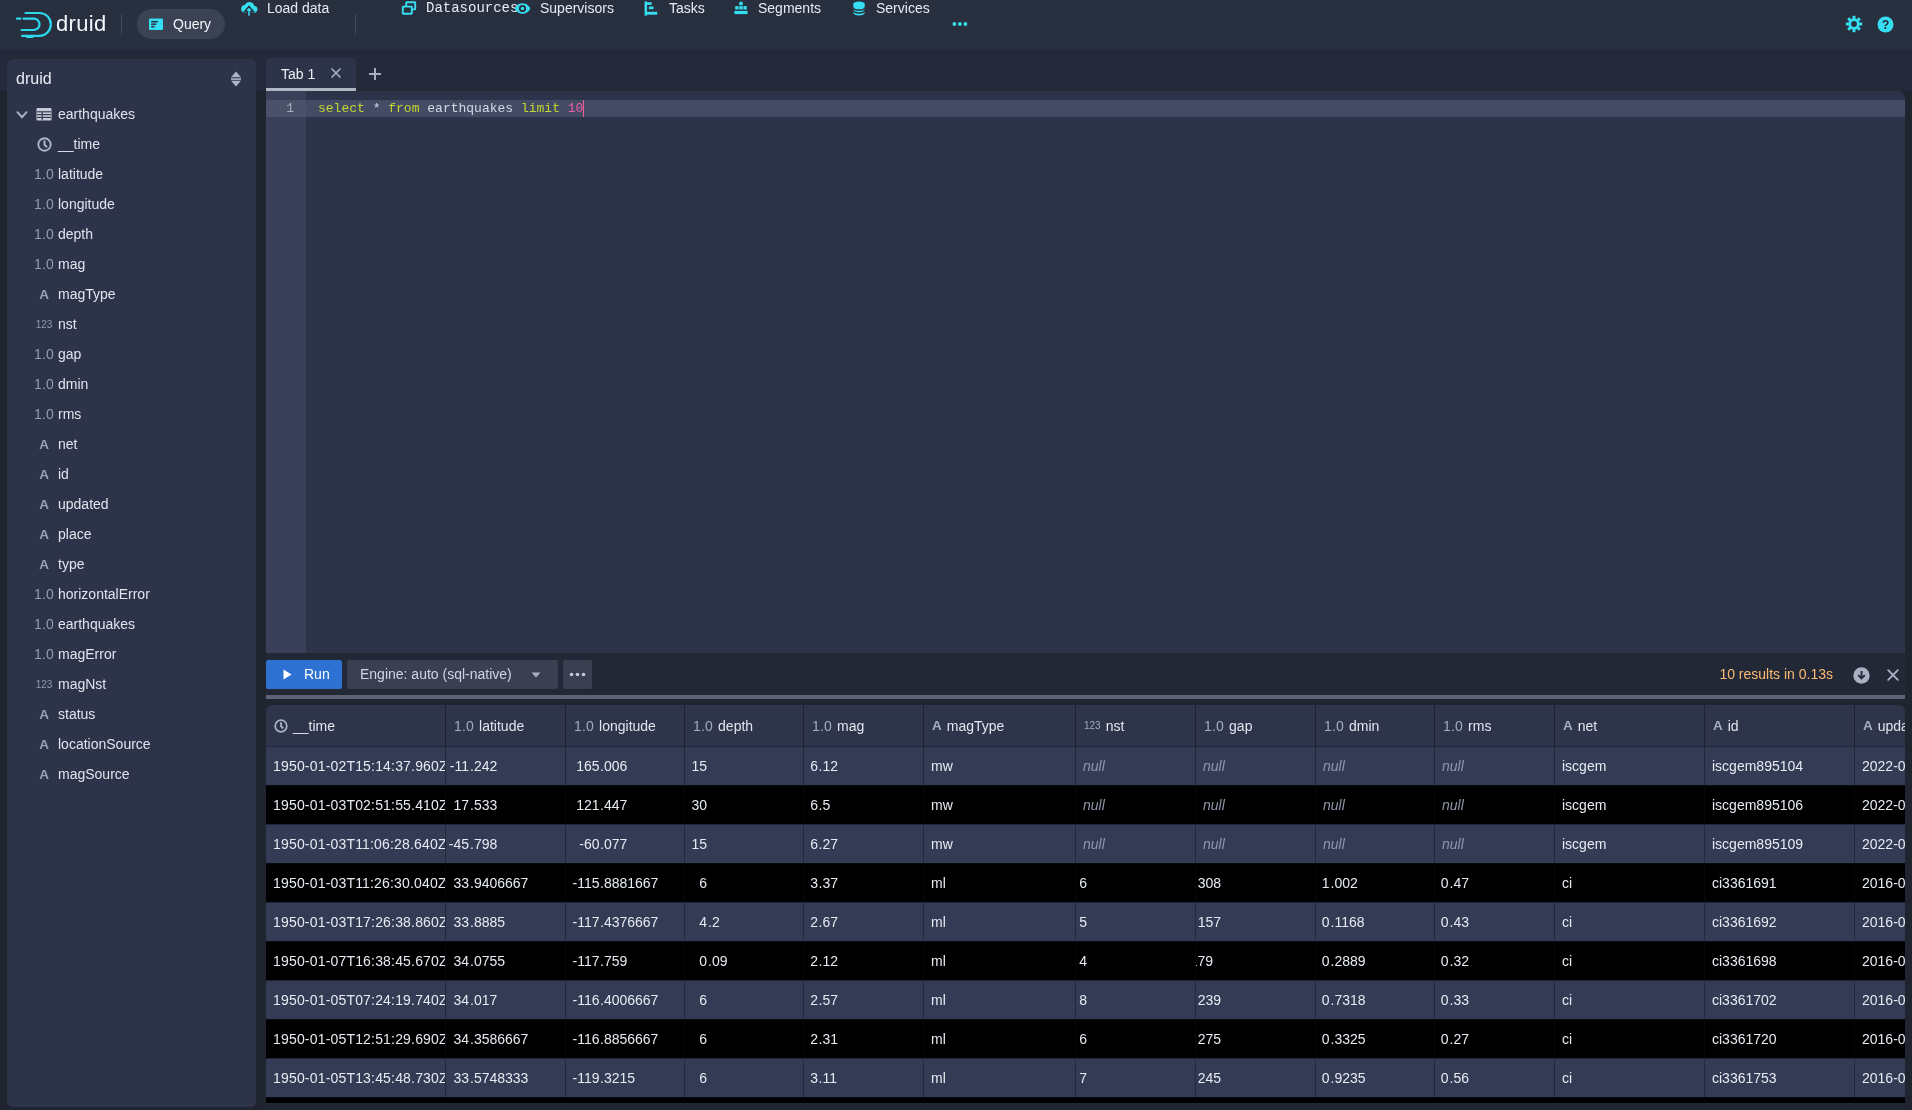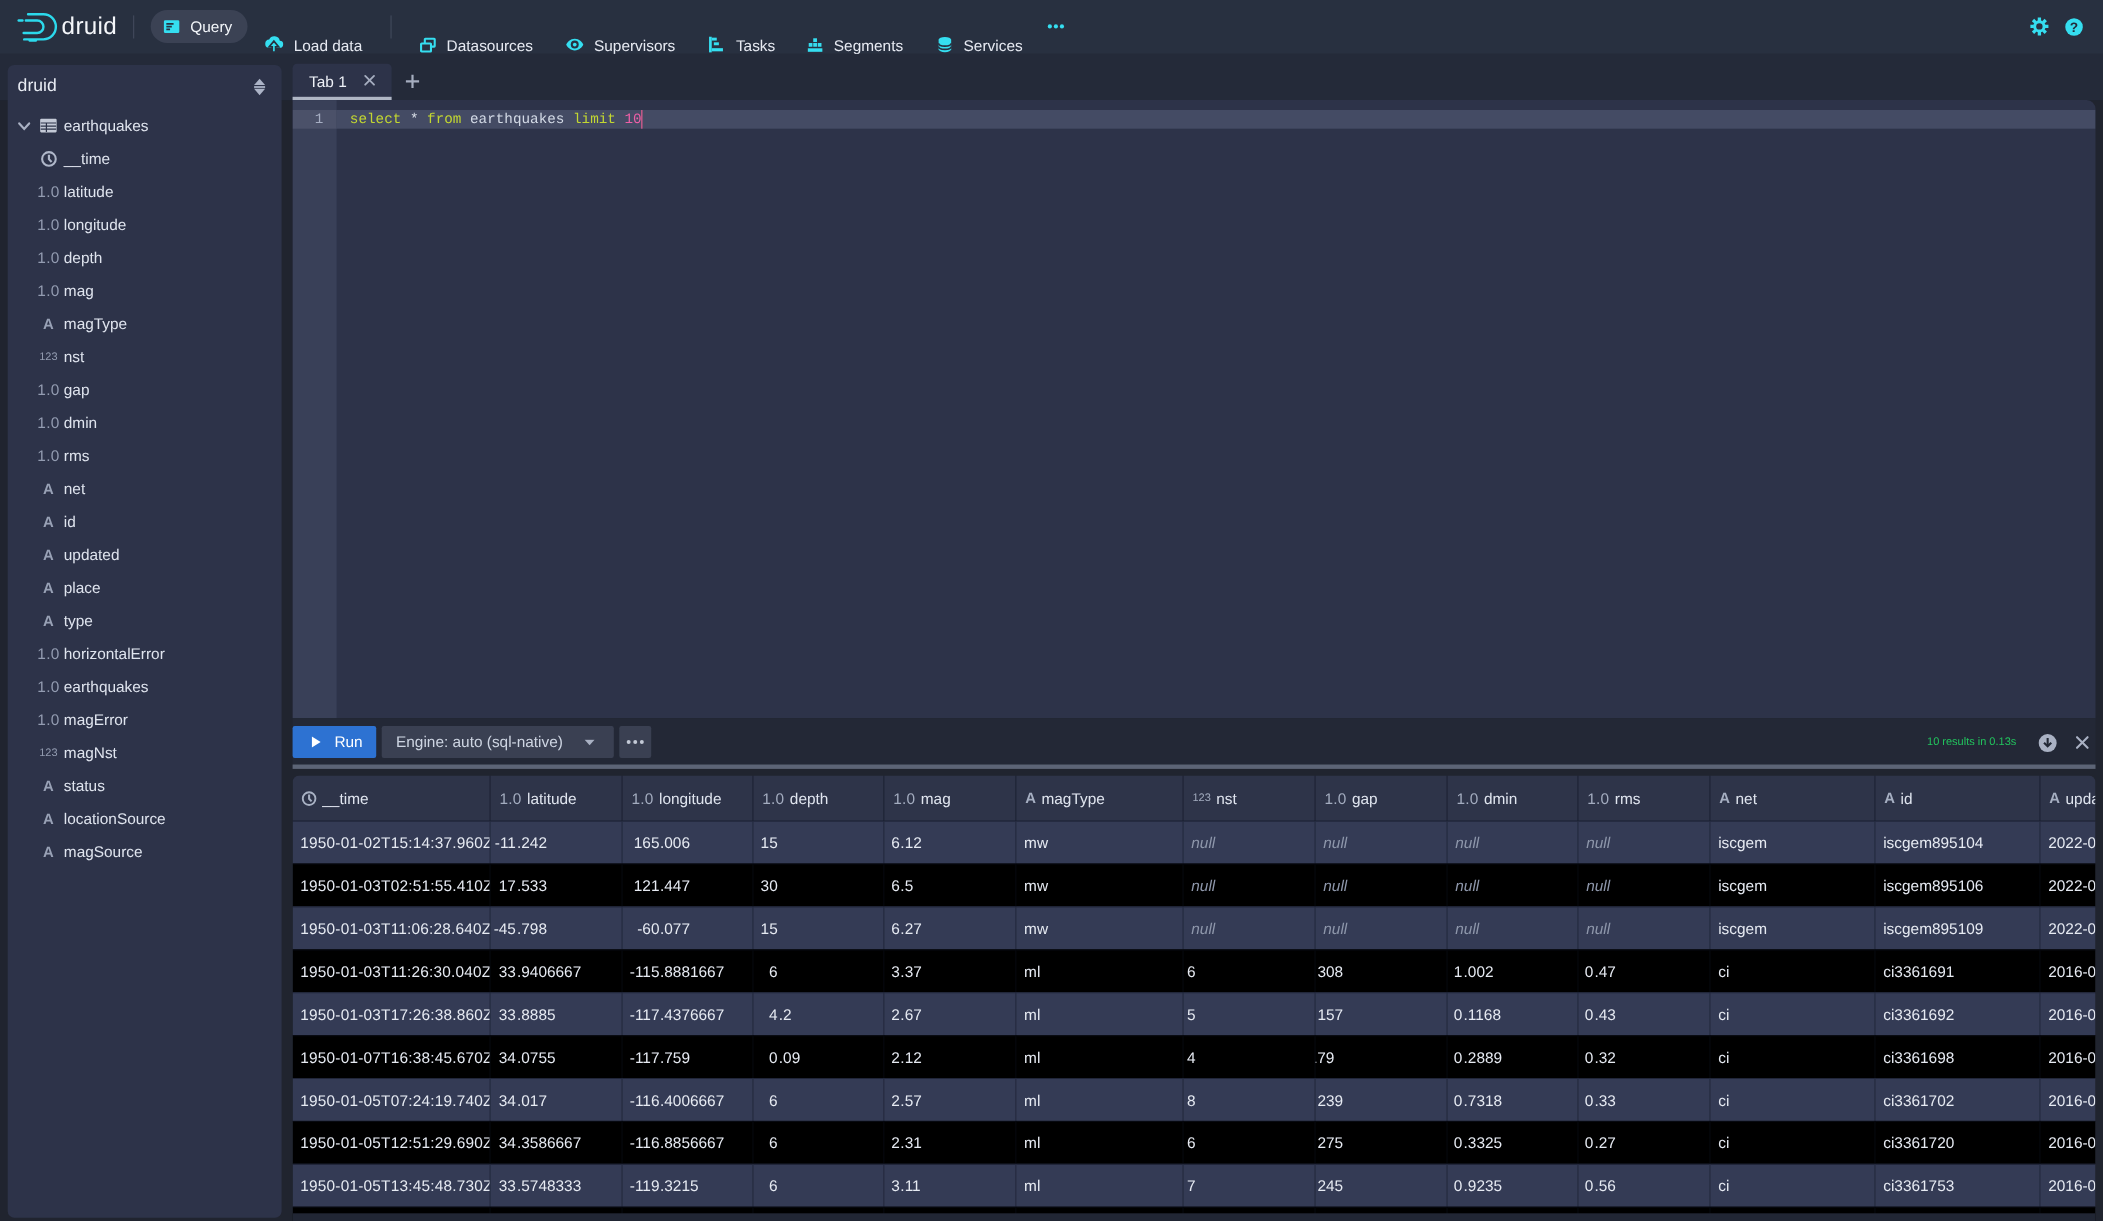--- a/index.html
+++ b/index.html
@@ -1,21 +1,21 @@
 <!DOCTYPE html>
 <html><head>
 <meta charset="utf-8">
 <style>
 * { margin:0; padding:0; box-sizing:border-box; }
 html,body { width:1912px; height:1110px; overflow:hidden; background:#20242F; font-family:"Liberation Sans", sans-serif; }
 .abs { position:absolute; }
 
 
 #navbar { position:absolute; left:0; top:0; width:1912px; height:49px; background:#283040; }
-.navitem { position:absolute; top:0; height:49px; display:flex; align-items:flex-end; gap:9px; color:#E7EAF2; font-size:14px; }
+.navitem { position:absolute; top:0; height:49px; display:flex; align-items:flex-start; gap:9px; color:#E7EAF2; font-size:14px; }
 .navsep { position:absolute; top:14px; width:1px; height:21px; background:#424A5C; }
 #querypill { position:absolute; left:137px; top:9px; width:88px; height:30px; border-radius:15px; background:#3B4254; display:flex; align-items:center; gap:9px; padding-left:11px; color:#F3F6FA; font-size:14px; }
 
 
 #sidebar { position:absolute; left:7px; top:59px; width:249px; height:1048px; background:#2D3349; border-radius:6px; }
 #sbtitle { position:absolute; left:9px; top:11px; font-size:16px; color:#E8ECF4; }
 .trow { position:absolute; left:0; width:249px; height:30px; }
 .trow .icobox { position:absolute; left:23px; width:28px; top:0; height:30px; display:flex; align-items:center; justify-content:center; }
 .trow .lbl { position:absolute; left:51px; top:0; height:30px; line-height:30px; font-size:14px; color:#DFE4EE; }
 .tnum { color:#939CB1; font-size:14px; letter-spacing:0.2px; }
@@ -34,21 +34,21 @@
 #activeline { position:absolute; left:40px; top:9px; width:1599px; height:17px; background:#444B64; }
 #code { position:absolute; left:52px; top:9px; height:17px; line-height:17px; font-family:"Liberation Mono", monospace; font-size:13px; white-space:pre; }
 .kw { color:#C3D731; } .star { color:#D8DEE7; } .ident { color:#D3DAE6; } .num { color:#EE5FA7; }
 #cursor { position:absolute; left:316.5px; top:9px; width:1.6px; height:17px; background:#F25E95; }
 
 
 #runbar { position:absolute; left:266px; top:653px; width:1639px; height:42px; background:#232836; }
 #runbtn { position:absolute; left:0px; top:7px; width:76px; height:29px; background:#2D72D2; border-radius:2px; color:#FFFFFF; font-size:14px; }
 #enginebtn { position:absolute; left:81px; top:7px; width:211px; height:29px; background:#3A4052; border-radius:2px; color:#CED5E2; font-size:14px; }
 #morebtn { position:absolute; left:297px; top:7px; width:29px; height:29px; background:#3A4052; border-radius:2px; }
-#resinfo { position:absolute; right:72px; top:7px; height:29px; line-height:29px; color:#22c55e; font-size:10px; }
+#resinfo { position:absolute; right:72px; top:7px; height:29px; line-height:29px; color:#fdba74; font-size:14px; }
 #divider { position:absolute; left:266px; top:695px; width:1639px; height:3.5px; background:#5C6476; }
 
 
 #results { position:absolute; left:266px; top:705px; width:1639px; height:405px; overflow:hidden; border-radius:6px 6px 0 0; }
 .hrow { display:flex; width:1639px; height:41px; background:#2E3449; }
 .hcell { display:flex; align-items:center; gap:5px; padding-left:8px; font-size:14px; color:#E0E5EF; border-right:1px solid rgba(15,19,32,0.55); overflow:hidden; flex:none; }
 .drow { display:flex; width:1639px; height:39px; }
 .drow .c0 { letter-spacing:0.18px; }
 .rl { background:#343B55; }
 .rd { background:#000000; }
@@ -84,21 +84,21 @@
     <span>Query</span>
   </div>
   <div class="navitem" style="left:240px;">
     <svg width="18" height="18" viewBox="0 0 18 18">
         <path fill="#35DEF0" d="M4.2,12.6 A3.9,3.9 0 0 1 4.7,4.9 A5.2,5.2 0 0 1 14.4,6.0 A3.3,3.3 0 0 1 13.9,12.6 Z"></path>
         <path d="M9,6.4 L4.6,11.6 H7.5 V16.4 H10.5 V11.6 H13.4 Z" fill="#35DEF0" stroke="#283040" stroke-width="1.5"></path>
       </svg>
     <span>Load data</span>
   </div>
   <div class="navsep" style="left:355px;"></div>
-  <div class="navitem" style="left:381px;">
+  <div class="navitem" style="left:401px;font-family:Liberation Mono, monospace;">
     <svg width="16" height="16" viewBox="0 0 16 16">
         <g fill="none" stroke="#35DEF0" stroke-width="1.9">
           <rect x="5.2" y="2.2" width="9" height="7.2" rx="0.5"></rect>
         </g>
         <rect x="1.8" y="6.6" width="9" height="7.2" rx="0.5" fill="#283040" stroke="#35DEF0" stroke-width="1.9"></rect>
       </svg>
     <span>Datasources</span>
   </div>
   <div class="navitem" style="left:514px;">
     <svg width="17" height="17" viewBox="0 0 16 16">

